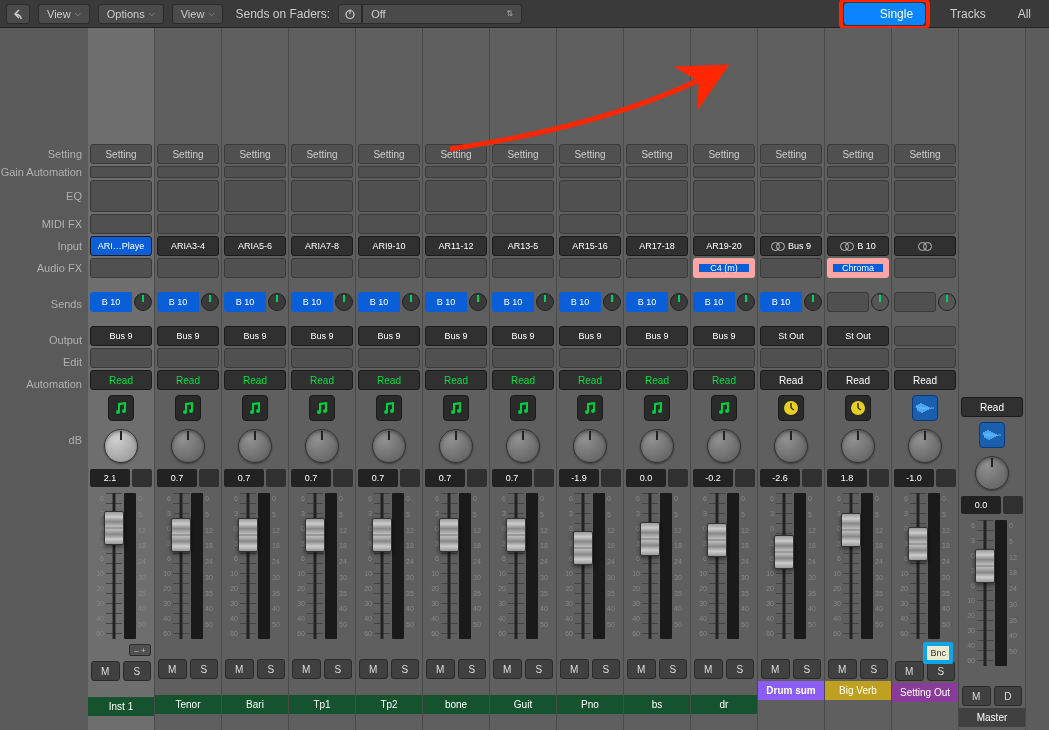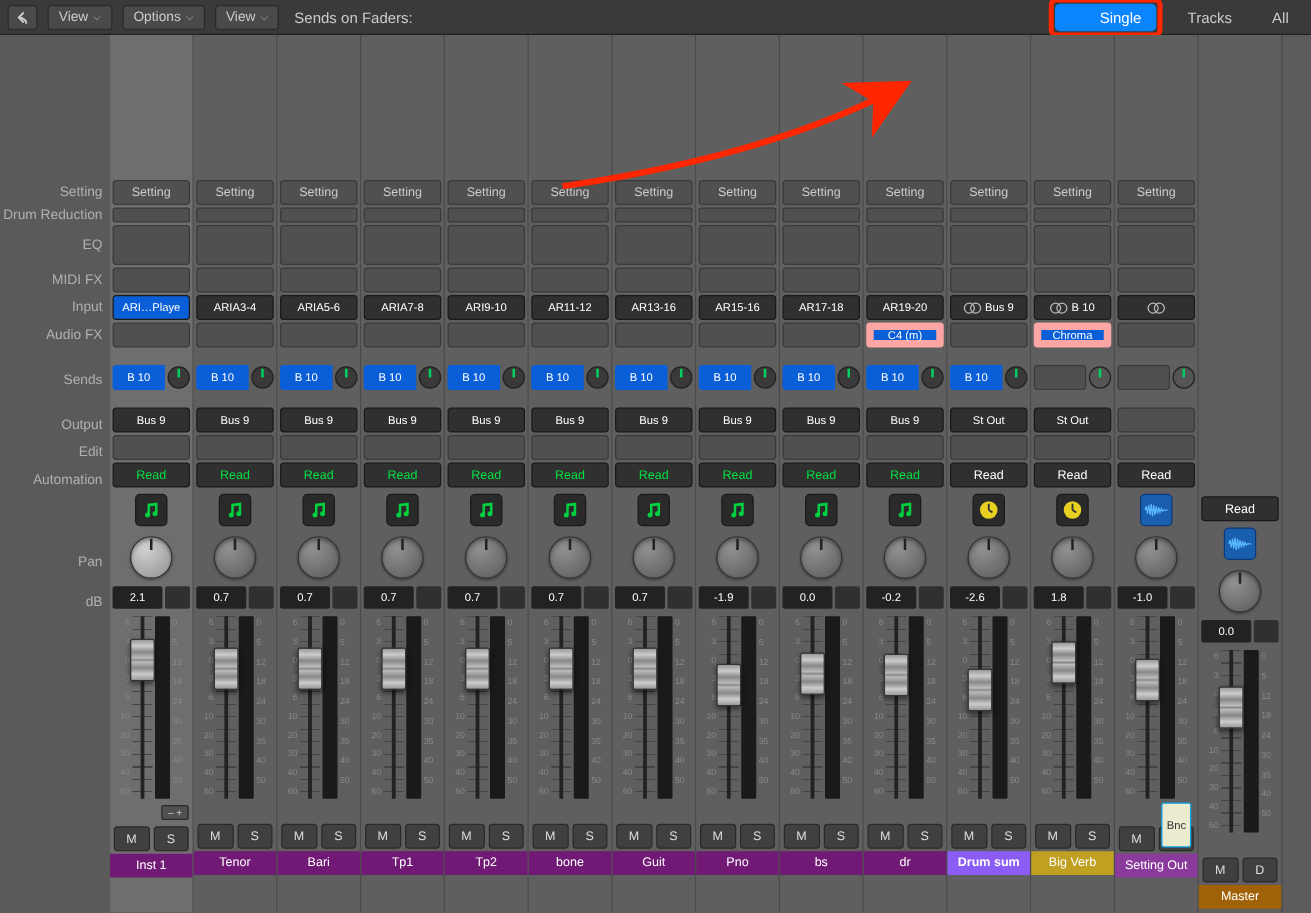--- a/index.html
+++ b/index.html
@@ -64,28 +64,28 @@
 .meter-bar { flex: 1; background: #1a1a1a; border-radius: 1px; }
 .meter-scale { width: 14px; font-size: 7px; color: #888; display: flex; flex-direction: column; justify-content: space-between; padding: 2px 0; }
 
 .ms-row { display: flex; gap: 3px; margin: 2px 3px; height: 20px; }
 .ms-btn { flex: 1; background: #404040; border: 1px solid #2a2a2a; border-radius: 3px; display: flex; align-items: center; justify-content: center; font-size: 10px; color: #ddd; cursor: pointer; }
 
 .disclosure { height: 14px; margin: 1px 3px; display: flex; justify-content: flex-end; }
 .disclosure-btn { width: 22px; height: 12px; background: #505050; border: 1px solid #2a2a2a; border-radius: 2px; font-size: 8px; display: flex; align-items: center; justify-content: center; cursor: pointer; color: #ccc; }
 
 .track-name { height: 19px; font-size: 10px; display: flex; align-items: center; justify-content: center; color: #fff; }
-.tn-green { background: #701a75; }
+.tn-green { background: #14532d; margin-top: 14px; }
 .tn-olive { background: #8b5cf6; font-weight: bold; }
 .tn-yellow { background: #c0a020; text-align: right; }
 .tn-purple { background: #8a3a9a; }
-.tn-violet { background: #a16207; }
+.tn-violet { background: #404040; }
 
 .arrow-annotation { position: absolute; top: 36px; left: 440px; pointer-events: none; z-index: 100; }
-.bnc-label { position: absolute; font-size: 9px; background: #ebebd0; color: #333; padding: 12px 3px; border: 1px solid #0ea5e9; border-radius: 2px; }
+.bnc-label { position: absolute; font-size: 9px; background: #ebebd0; color: #333; padding: 2px 3px; border: 4px solid #0ea5e9; border-radius: 2px; }
 .eq-box { height: 32px; margin: 1px 2px; background: #505050; border: 1px solid #3a3a3a; border-radius: 3px; }
 .gr-box { height: 12px; margin: 1px 2px; background: #505050; border: 1px solid #3a3a3a; border-radius: 2px; }
 .stereo-circles { display: inline-flex; gap: -2px; }
 .stereo-circles span { width: 9px; height: 9px; border: 1.5px solid #bbb; border-radius: 50%; display: inline-block; }
 .stereo-circles span:last-child { margin-left: -4px; }
 </style>
 </head>
 <body>
 
 <div class="toolbar">
@@ -100,20 +100,32 @@
     </div>
   <div class="menu-btn">
       <span>Options</span>
       <span class="chev">⌵</span>
     </div>
   <div class="menu-btn">
       <span>View</span>
       <span class="chev">⌵</span>
     </div>
   <span class="tb-label">Sends on Faders:</span>
+  <div style="display:flex">
+    <div class="power-btn">
+      <svg width="12" height="12" viewBox="0 0 12 12">
+          <circle cx="6" cy="6.5" r="4" stroke="#ccc" stroke-width="1.2" fill="none"></circle>
+          <line x1="6" y1="1.5" x2="6" y2="6" stroke="#ccc" stroke-width="1.2"></line>
+        </svg>
+    </div>
+    <div class="select-box">
+      <span>Off</span>
+      <span style="font-size:8px;color:#aaa">⇅</span>
+    </div>
+  </div>
   <div class="spacer"></div>
   <div class="highlight-box">
     <div class="view-mode active">Single</div>
   </div>
   <div class="view-mode">Tracks</div>
   <div class="view-mode">All</div>
 </div>
 
 <div class="mixer">
   <svg class="arrow-annotation" width="330" height="100">
@@ -121,33 +133,32 @@
         <marker id="ah" markerWidth="12" markerHeight="12" refX="9" refY="5" orient="auto">
           <path d="M0,0 L10,5 L0,10 L3,5 Z" fill="#ff2600"></path>
         </marker>
       </defs>
     <path d="M 10 85 Q 180 60 285 3" stroke="#ff2600" stroke-width="5" fill="none" marker-end="url(#ah)"></path>
   </svg>
 
   <div class="labels-col">
     <div style="height:115px"></div>
     <div style="height:22px">Setting</div>
-    <div style="height:14px">Drum Reduction</div>
+    <div style="height:14px">Gain Automation</div>
     <div style="height:34px">EQ</div>
     <div style="height:22px">MIDI FX</div>
     <div style="height:22px">Input</div>
     <div style="height:22px">Audio FX</div>
     <div style="height:14px"></div>
     <div style="height:22px">Sends</div>
     <div style="height:14px"></div>
     <div style="height:22px">Output</div>
     <div style="height:22px">Edit</div>
     <div style="height:22px">Automation</div>
     <div style="height:34px"></div>
-    <div style="height:42px">Pan</div>
     <div style="height:22px">dB</div>
   </div>
 
   <div class="tracks" id="tracks-container">
       <div class="channel selected">
         <div class="ch-spacer"></div>
         <div class="row slot">Setting</div>
         <div class="gr-box"></div>
         <div class="eq-box"></div>
         <div class="row slot"></div>
@@ -560,21 +571,21 @@
     <div class="ms-btn">S</div>
   </div>
         <div class="track-name tn-green">bone</div>
       </div>
       <div class="channel">
         <div class="ch-spacer"></div>
         <div class="row slot">Setting</div>
         <div class="gr-box"></div>
         <div class="eq-box"></div>
         <div class="row slot"></div>
-        <div class="row input-slot ">AR13-16</div>
+        <div class="row input-slot ">AR13-5</div>
         <div class="row slot"></div>
         <div style="height:12px"></div>
         <div class="row send-slot">
           <div class="send-pill">B 10</div>
           <div class="send-knob"></div>
         </div>
         <div style="height:12px"></div>
         <div class="row output-slot">Bus 9</div>
         <div class="row slot"></div>
         <div class="row auto-slot ">Read</div>

